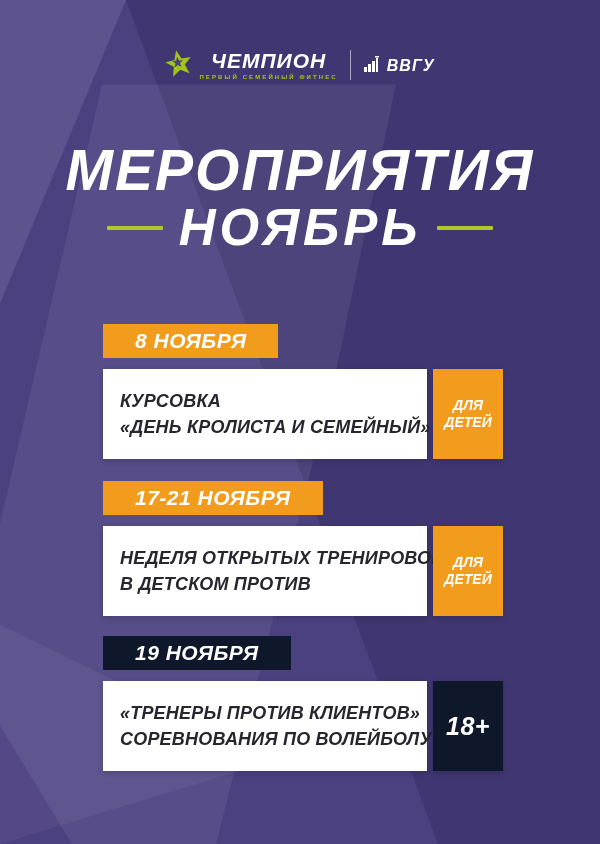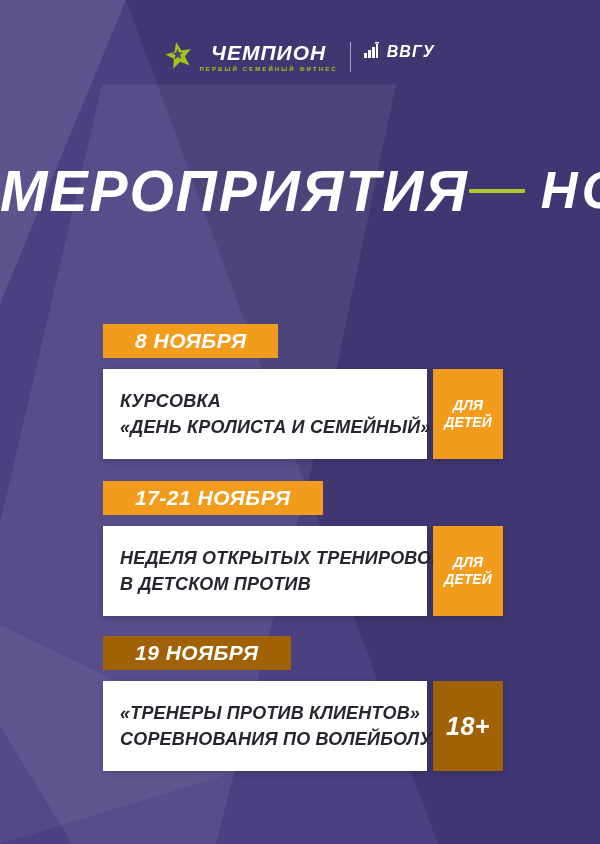--- a/index.html
+++ b/index.html
@@ -11,21 +11,21 @@
   }
   
   .bg-shape{position:absolute;inset:0;pointer-events:none;}
   .bg-dark-right{background:rgba(14,8,38,0.16);clip-path:polygon(21% 0,100% 0,100% 100%,73% 100%);}
   .bg-light-topleft{background:rgba(255,255,255,0.10);clip-path:polygon(0 0,21% 0,0 36%);}
   .bg-light-bolt{background:rgba(255,255,255,0.07);clip-path:polygon(17% 10%,66% 10%,56% 44%,36% 100%,12% 100%,0 86%,0 62%);}
   .bg-light-bottom{background:rgba(255,255,255,0.05);clip-path:polygon(0 74%,46% 90%,0 100%);}
   
   .logo-row{
     position:absolute;top:42px;left:0;width:100%;height:46px;
-    display:flex;align-items:flex-start;justify-content:center;gap:12px;
+    display:flex;align-items:center;justify-content:center;gap:12px;
   }
   .brand{display:flex;align-items:center;gap:6px;}
   .brand-star{width:28px;height:32px;flex:0 0 auto;margin-top:-2px;}
   .brand-text{display:flex;flex-direction:column;align-items:center;}
   .brand-name{
     color:#fff;font-size:21px;font-weight:bold;font-style:italic;
     letter-spacing:1px;line-height:20px;white-space:nowrap;
   }
   .brand-tagline{
     color:#A3C614;font-size:6px;font-weight:bold;letter-spacing:2.1px;
@@ -34,21 +34,21 @@
   .logo-divider{width:1px;height:30px;background:rgba(255,255,255,0.55);}
   .partner{display:flex;align-items:flex-end;gap:6px;}
   .partner-icon{width:18px;height:18px;}
   .partner-name{
     color:#fff;font-size:16px;font-weight:bold;font-style:italic;
     letter-spacing:1px;line-height:16px;white-space:nowrap;
   }
   
   .title{
     position:absolute;top:140px;left:0;width:100%;
-    display:flex;flex-direction:row;align-items:center;color:#fff;margin-top:21px;
+    display:flex;flex-direction:column;align-items:center;color:#fff;
   }
   .title-line1{
     font-size:57px;font-weight:bold;font-style:italic;letter-spacing:2px;
     line-height:60px;white-space:nowrap;
   }
   .title-line2-row{display:flex;align-items:center;gap:16px;margin-top:0px;}
   .title-line2{
     font-size:51px;font-weight:bold;font-style:italic;letter-spacing:4px;
     line-height:56px;white-space:nowrap;
   }
@@ -71,21 +71,21 @@
     font-style:italic;line-height:26px;letter-spacing:0.2px;white-space:nowrap;
   }
   .event-badge{
     width:70px;display:flex;align-items:center;justify-content:center;
     text-align:center;color:#fff;font-size:14px;font-weight:bold;
     font-style:italic;line-height:17px;padding:20px;
     box-shadow:0 2px 6px rgba(0,0,0,0.18);
   }
   .badge-large{font-size:25px;line-height:26px;letter-spacing:0.5px;}
   .accent-orange{background:#F29C1D;}
-  .accent-green{background:#a16207;}
+  .accent-green{background:#0f172a;}
   .ev-1{top:324px;} .ev-2{top:481px;} .ev-3{top:636px;}
 </style>
 </head>
 <body>
 
 <div class="poster">
 
   <div class="bg-shape bg-dark-right"></div>
   <div class="bg-shape bg-light-topleft"></div>
   <div class="bg-shape bg-light-bolt"></div>

